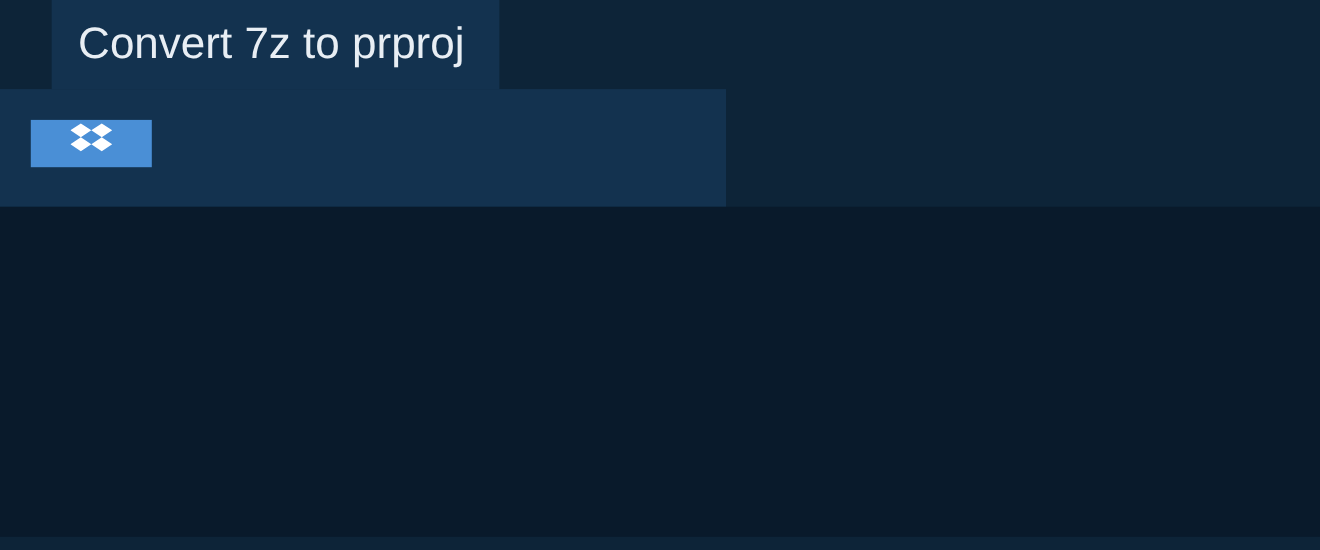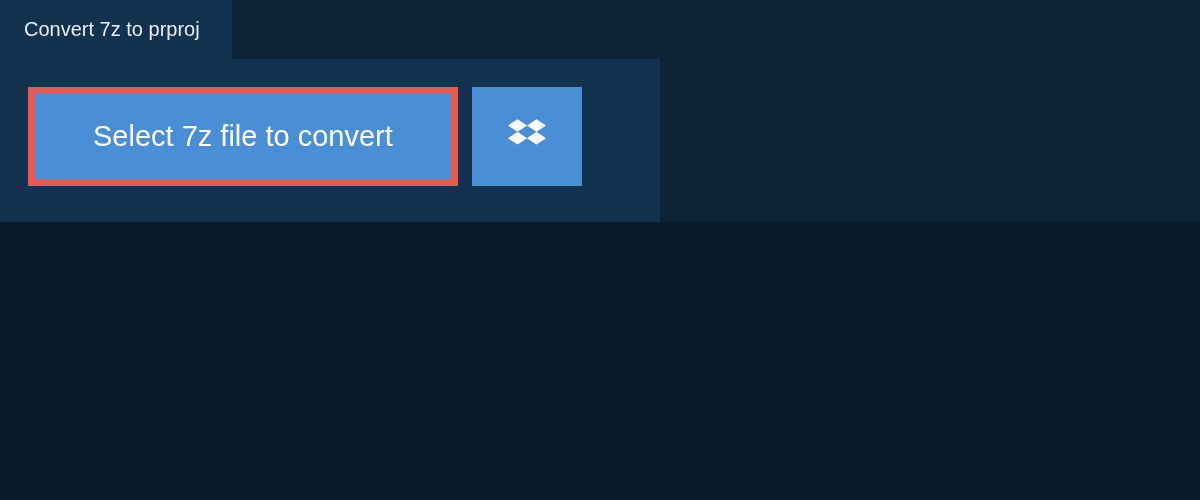--- a/index.html
+++ b/index.html
@@ -13,24 +13,25 @@
       background: #0d2438;
       font-family: -apple-system, BlinkMacSystemFont, 'Segoe UI', sans-serif;
       overflow: hidden;
     }
     .tab-container {
       display: flex;
     }
     .tab {
       background: #13324f;
       color: #e8eef4;
-      font-size: 20px;
+      font-size: 40px;
       font-weight: 300;
       padding: 18px 32px 18px 24px;
       display: inline-block;
+      margin-left: 47px;
     }
     .panel {
       background: #13324f;
       padding: 28px 28px 36px 28px;
       display: flex;
       gap: 14px;
       align-items: stretch;
       width: fit-content;
       min-width: 660px;
     }
@@ -69,23 +70,20 @@
 </head>
 <body>
 
 <div class="tab-container">
   <div class="tab">
     <span>Convert 7z to prproj</span>
   </div>
 </div>
 
 <div class="panel">
-  <div class="select-button">
-    <span>Select 7z file to convert</span>
-  </div>
   <div class="dropbox-button">
     <span>
       <svg viewBox="0 0 24 24">
         <path d="M6 2L0 6l6 4-6 4 6 4 6-4 6 4 6-4-6-4 6-4-6-4-6 4-6-4zm6 4l6 4-6 4-6-4 6-4z"></path>
       </svg>
     </span>
   </div>
 </div>
 
 <div class="bottom-area"></div>

